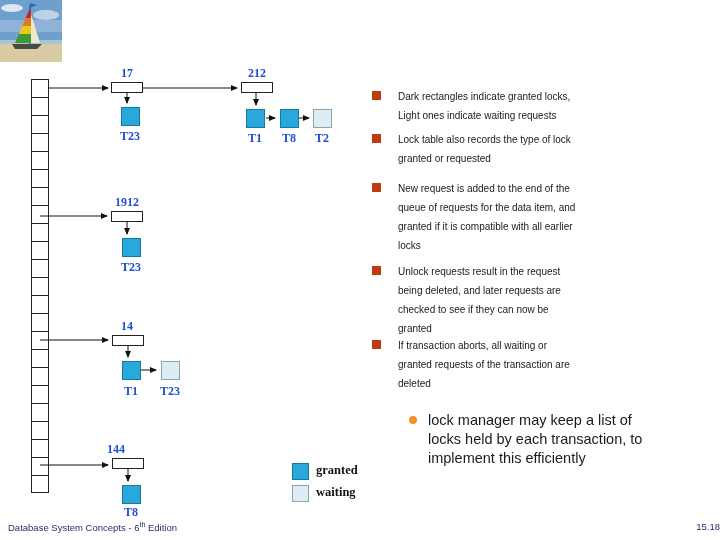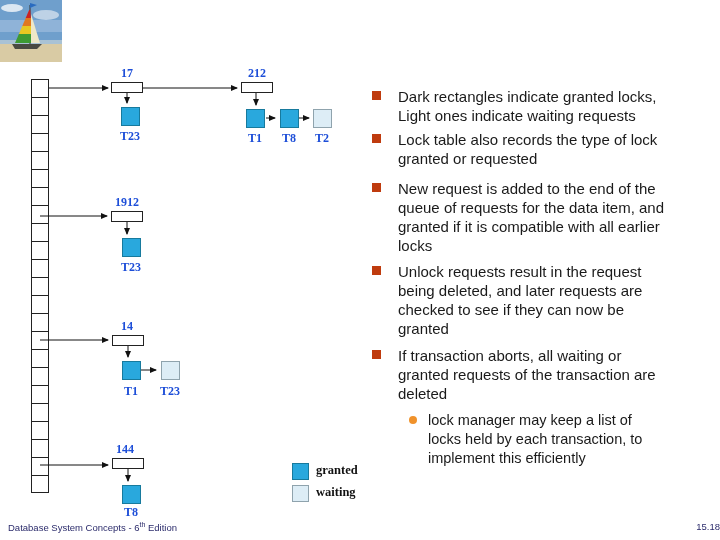--- a/index.html
+++ b/index.html
@@ -27,21 +27,21 @@
   .granted { background:#29a8dd; border:1px solid #177a9d; }
   .waiting { background:#ddedf6; border:1px solid #8fa3ad; }
   .legend-label {
     position:absolute; font-family:"Liberation Serif", serif; font-weight:bold;
     font-size:12.5px; color:#111;
   }
   
   .bullet-item { position:absolute; left:372px; width:326px; }
   .bullet-sq { position:absolute; left:0; top:4px; width:9px; height:9px; background:#bf3b0e; }
   .bullet-text {
-    display:block; margin-left:26px; font-size:15px; line-height:19px;
+    display:block; margin-left:26px; font-size:10px; line-height:19px;
     color:#1a1a1a; white-space:pre-line;
   }
   .sub-item { position:absolute; left:409px; width:300px; }
   .sub-circle { position:absolute; left:0; top:5px; width:8px; height:8px; border-radius:50%; background:#f0922b; }
   .sub-text {
     display:block; margin-left:19px; font-size:14.5px; line-height:19px;
     color:#1a1a1a; white-space:pre-line;
   }
   
   .footer-left, .footer-center, .footer-right {
@@ -108,21 +108,21 @@
 
     <span class="rec-label" style="left:235px;top:66px">212</span>
     <div class="rec-box" style="left:241px;top:82px"></div>
 
     <span class="rec-label" style="left:105px;top:195px">1912</span>
     <div class="rec-box" style="left:111px;top:211px"></div>
 
     <span class="rec-label" style="left:105px;top:319px">14</span>
     <div class="rec-box" style="left:112px;top:335px"></div>
 
-    <span class="rec-label" style="left:103px;top:442px">144</span>
+    <span class="rec-label" style="left:94px;top:442px">144</span>
     <div class="rec-box" style="left:112px;top:458px"></div>
 
     <div class="lock granted" style="left:121px;top:107px"></div>
     <span class="t-label" style="left:108px;top:129px">T23</span>
 
     <div class="lock granted" style="left:246px;top:109px"></div>
     <span class="t-label" style="left:233px;top:131px">T1</span>
 
     <div class="lock granted" style="left:280px;top:109px"></div>
     <span class="t-label" style="left:267px;top:131px">T8</span>
@@ -166,21 +166,21 @@
 granted if it is compatible with all earlier
 locks</span>
     </div>
     <div class="bullet-item" style="top:262px">
       <span class="bullet-sq"></span>
       <span class="bullet-text">Unlock requests result in the request
 being deleted, and later requests are
 checked to see if they can now be
 granted</span>
     </div>
-    <div class="bullet-item" style="top:346px">
+    <div class="bullet-item" style="top:336px">
       <span class="bullet-sq"></span>
       <span class="bullet-text">If transaction aborts, all waiting or
 granted requests of the transaction are
 deleted</span>
     </div>
     <div class="sub-item" style="top:411px">
       <span class="sub-circle"></span>
       <span class="sub-text">lock manager may keep a list of
 locks held by each transaction, to
 implement this efficiently</span>

